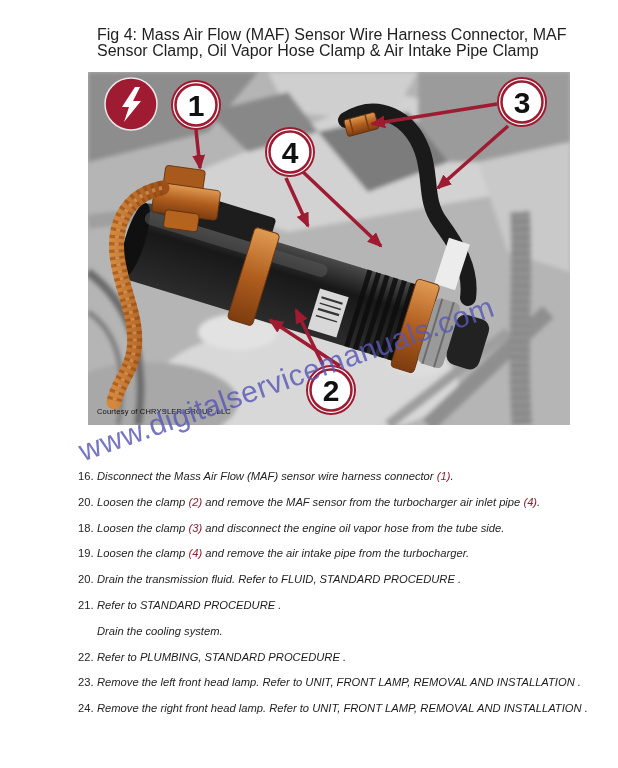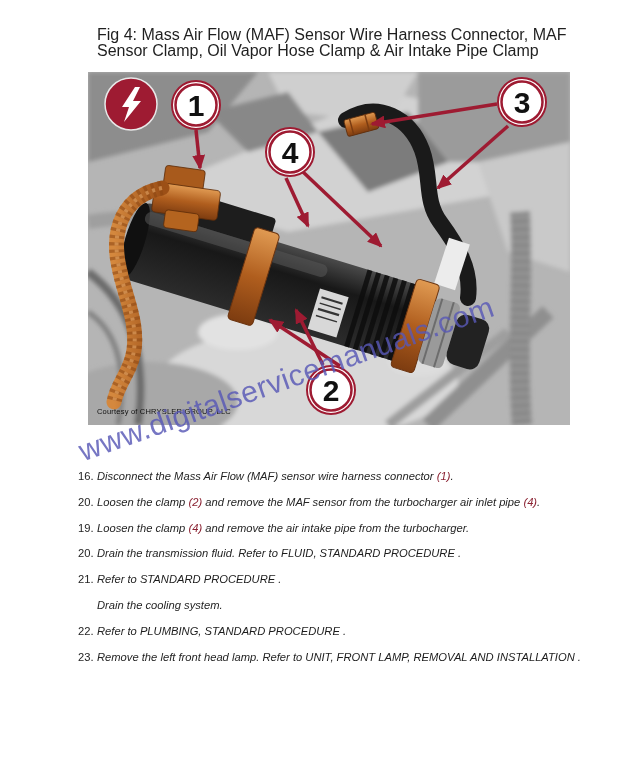--- a/index.html
+++ b/index.html
@@ -173,20 +173,26 @@
         <p class="step-line"><span>Disconnect the Mass Air Flow (MAF) sensor wire harness connector </span><span class="ref">(1)</span><span>.</span></p>
       </div>
     </div>
     <div class="step">
       <div class="step-num">20.</div>
       <div class="step-body">
         <p class="step-line"><span>Loosen the clamp </span><span class="ref">(2)</span><span> and remove the MAF sensor from the turbocharger air inlet pipe </span><span class="ref">(4)</span><span>.</span></p>
       </div>
     </div>
     <div class="step">
+      <div class="step-num">18.</div>
+      <div class="step-body">
+        <p class="step-line"><span>Loosen the clamp </span><span class="ref">(3)</span><span> and disconnect the engine oil vapor hose from the tube side.</span></p>
+      </div>
+    </div>
+    <div class="step">
       <div class="step-num">19.</div>
       <div class="step-body">
         <p class="step-line"><span>Loosen the clamp </span><span class="ref">(4)</span><span> and remove the air intake pipe from the turbocharger.</span></p>
       </div>
     </div>
     <div class="step">
       <div class="step-num">20.</div>
       <div class="step-body">
         <p class="step-line"><span>Drain the transmission fluid. Refer to </span><span class="link">FLUID, STANDARD PROCEDURE</span><span> .</span></p>
       </div>
@@ -203,13 +209,19 @@
       <div class="step-body">
         <p class="step-line"><span>Refer to </span><span class="link">PLUMBING, STANDARD PROCEDURE</span><span> .</span></p>
       </div>
     </div>
     <div class="step">
       <div class="step-num">23.</div>
       <div class="step-body">
         <p class="step-line"><span>Remove the left front head lamp. Refer to </span><span class="link">UNIT, FRONT LAMP, REMOVAL AND INSTALLATION</span><span> .</span></p>
       </div>
     </div>
+    <div class="step">
+      <div class="step-num">24.</div>
+      <div class="step-body">
+        <p class="step-line"><span>Remove the right front head lamp. Refer to </span><span class="link">UNIT, FRONT LAMP, REMOVAL AND INSTALLATION</span><span> .</span></p>
+      </div>
+    </div>
   </div>
 
 </body></html>

